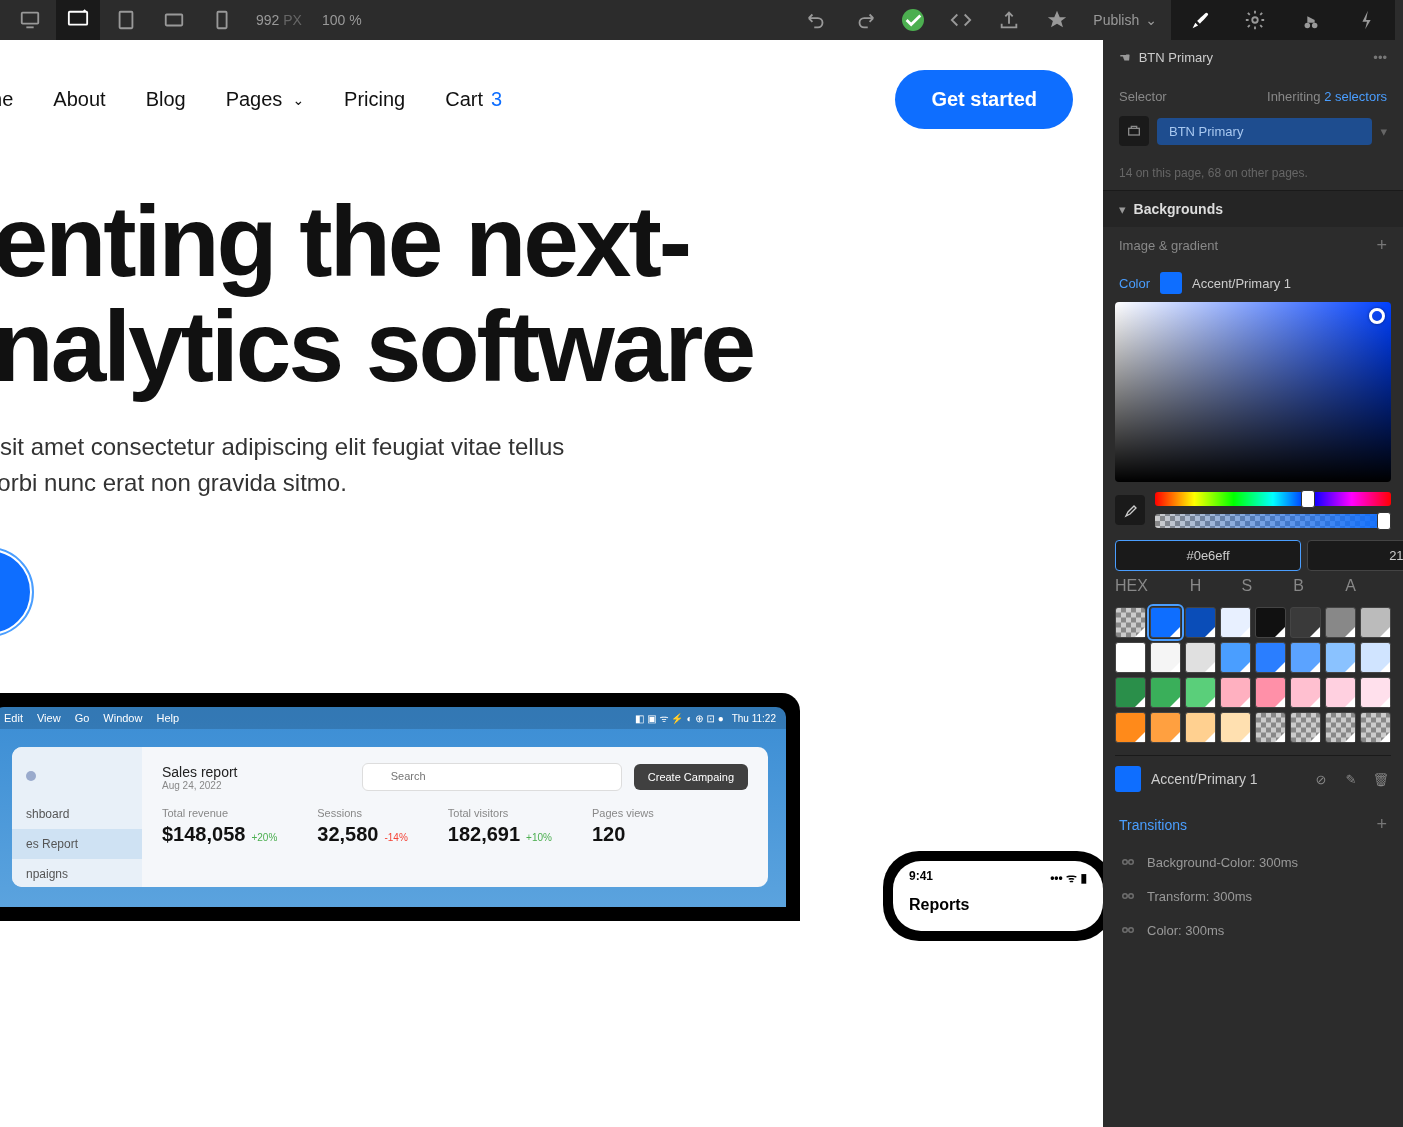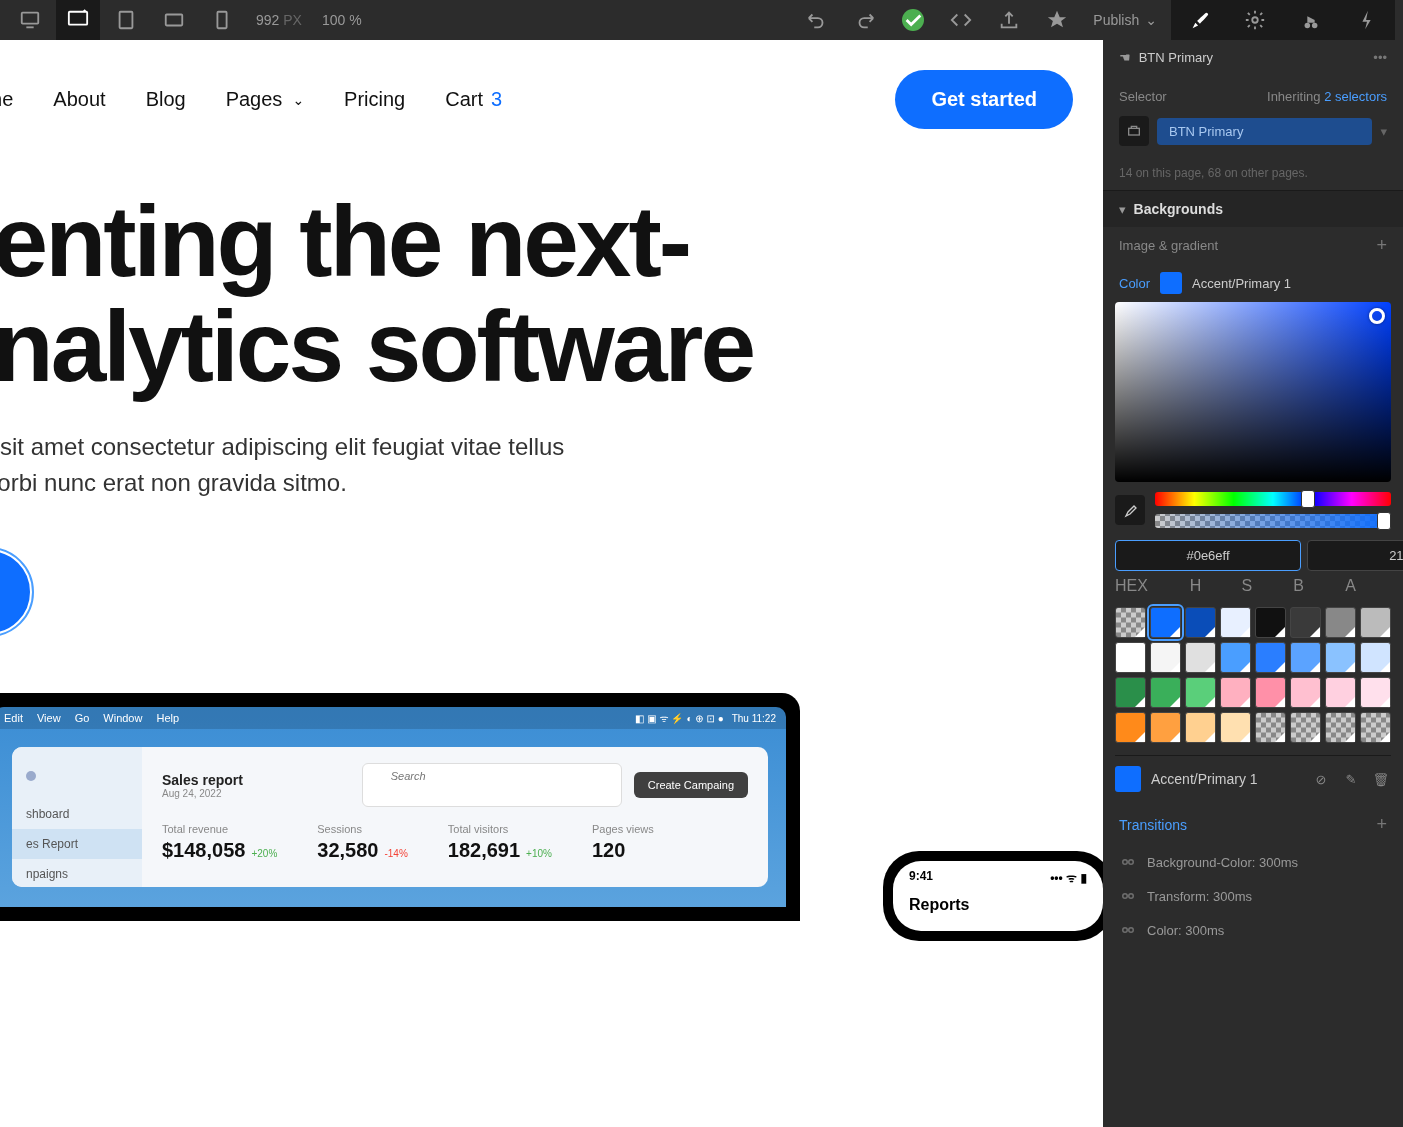--- a/index.html
+++ b/index.html
@@ -43,24 +43,24 @@
 .laptop { width: 820px; background: #000; border-radius: 18px 18px 0 0; padding: 14px; }
 .laptop-screen { background: linear-gradient(180deg, #3b8dd4 0%, #5ba3de 100%); border-radius: 10px 10px 0 0; overflow: hidden; height: 200px; }
 .mac-menubar { background: rgba(0,0,0,0.15); height: 22px; display: flex; align-items: center; padding: 0 10px; font-size: 11px; color: #fff; gap: 14px; }
 .mac-menubar .mac-right { margin-left: auto; display: flex; gap: 8px; align-items: center; font-size: 10px; }
 .dash { background: #f5f7fa; margin: 18px; border-radius: 10px; padding: 0; display: flex; height: 140px; }
 .dash-side { width: 130px; background: #e8f0f8; border-radius: 10px 0 0 10px; padding: 20px 0; }
 .dash-side-item { padding: 8px 14px; font-size: 12px; color: #555; }
 .dash-side-item.active { background: #cfe2f3; }
 .dash-main { flex: 1; padding: 16px 20px; }
 .dash-header { display: flex; align-items: center; gap: 12px; margin-bottom: 16px; }
-.dash-title { font-size: 14px; font-weight: 700; color: #222; }
+.dash-title { font-size: 14px; font-weight: 400; color: #222; }
 .dash-date { font-size: 10px; color: #888; }
 .dash-search { flex: 1; max-width: 260px; margin-left: auto; }
-.dash-search input { width: 100%; padding: 6px 10px 24px 28px; border: 1px solid #ddd; border-radius: 6px; font-size: 11px; font-style: italic; }
+.dash-search input { width: 100%; padding: 6px 10px 8px 28px; border: 1px solid #ddd; border-radius: 6px; font-size: 11px; }
 .dash-btn { background: #404040; color: #fff; padding: 7px 14px; border-radius: 6px; font-size: 11px; border: none; }
 .dash-stats { display: flex; gap: 40px; }
 .stat { }
 .stat-label { font-size: 11px; color: #888; margin-bottom: 4px; }
 .stat-val { font-size: 20px; font-weight: 700; color: #111; }
 .stat-delta { font-size: 10px; margin-left: 6px; }
 .delta-up { color: #4caf50; }
 .delta-down { color: #f44336; }
 .phone { position: absolute; right: -10px; bottom: -20px; width: 230px; background: #000; border-radius: 36px; padding: 10px; }
 .phone-screen { background: #fff; border-radius: 28px; height: 70px; padding: 8px 16px 0; }

